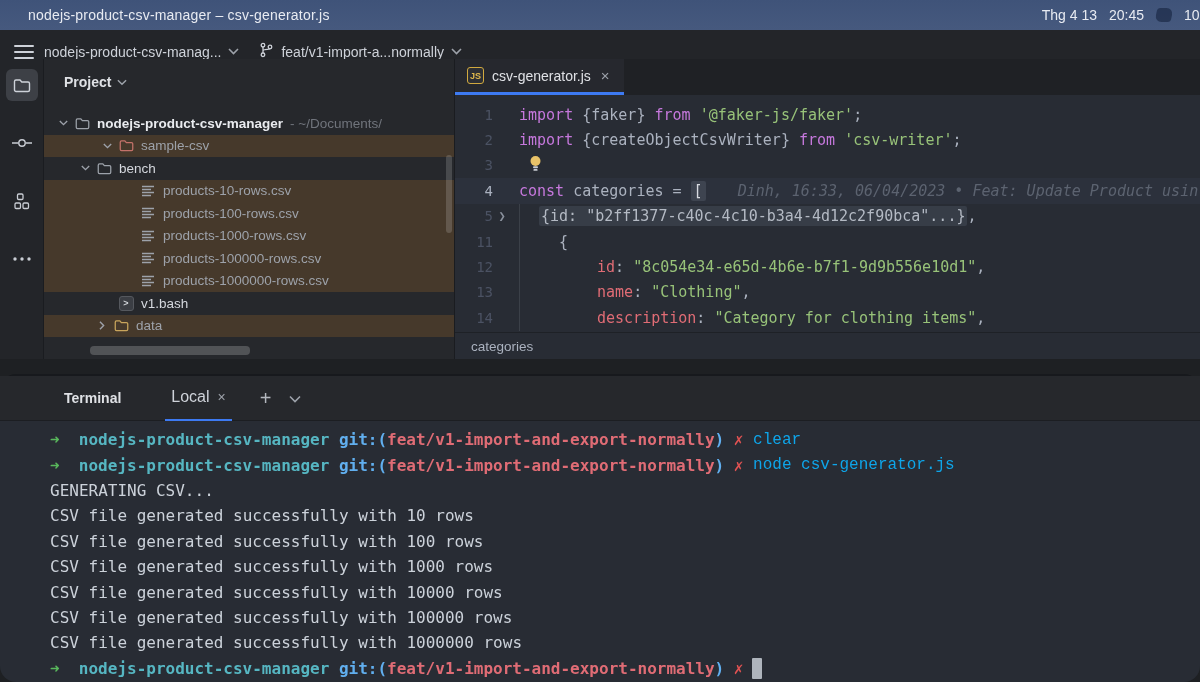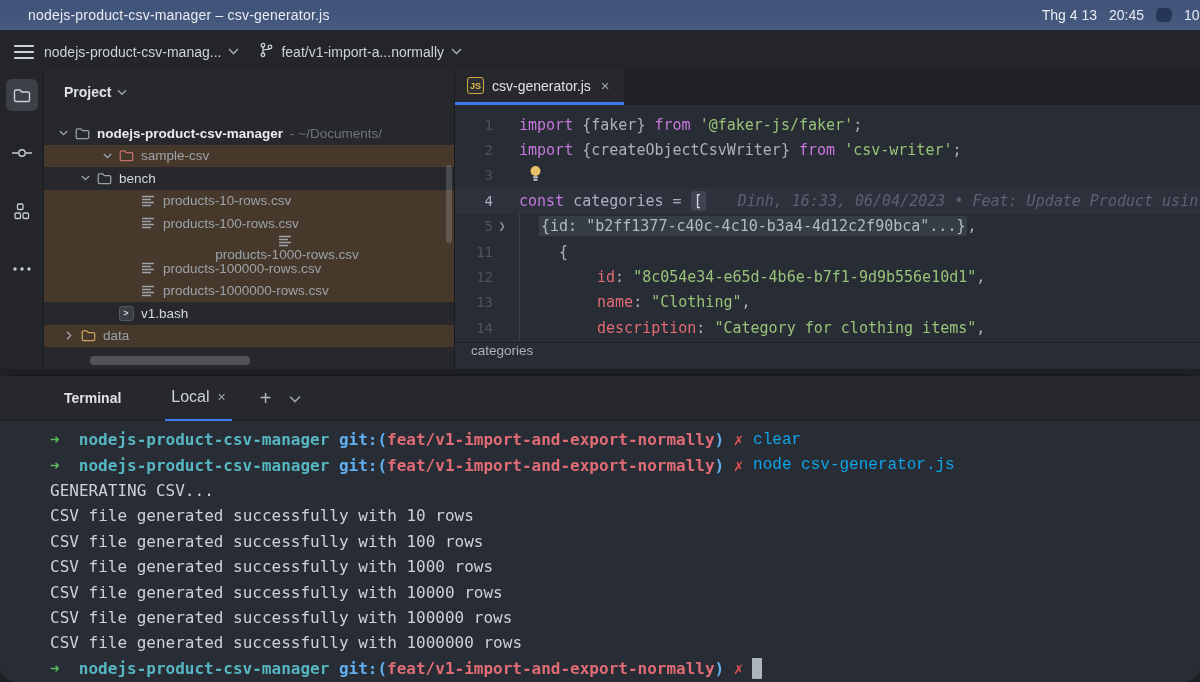--- a/index.html
+++ b/index.html
@@ -22,21 +22,21 @@
     background:#232529; border-bottom:1px solid #1a1c20; display:flex; align-items:center; }
   .hamburger { width:20px; height:14px; margin:0 0 0 14px; display:flex;
     flex-direction:column; justify-content:space-between; cursor:pointer; }
   .hamburger i { display:block; height:2px; background:#ced2d9; border-radius:1px; }
   .tb-widget { display:flex; align-items:center; gap:7px; color:#ced2d9; font-size:14px;
     padding:6px 10px; border-radius:4px; cursor:pointer; }
   .tb-widget:first-of-type { margin-left:28px; }
   .chev svg { display:block; }
 
   
-  .main { position:absolute; left:0; top:69px; width:1200px; height:300px; display:flex; }
+  .main { position:absolute; left:0; top:59px; width:1200px; height:300px; display:flex; }
   .iconbar { width:44px; background:#232529; border-right:1px solid #1a1c20;
     display:flex; flex-direction:column; align-items:center; padding-top:10px; gap:26px; }
   .ib-btn { width:32px; height:32px; border-radius:6px; display:flex; align-items:center;
     justify-content:center; color:#c9cdd4; cursor:pointer; }
   .ib-btn.active { background:#3d4046; }
 
   
   .project { position:relative; width:411px; background:#26282c; overflow:hidden;
     border-right:1px solid #1a1c20; }
   .proj-header { height:46px; display:flex; align-items:center; gap:6px; padding-left:20px;
@@ -78,21 +78,21 @@
   .ctext { padding-left:8px; }
   .tk-kw { color:#c678dd; }
   .tk-str { color:#98c379; }
   .tk-prop { color:#e06c75; }
   .tk-pl { color:#abb2bf; }
   .tk-brk { color:#d7dae0; background:#3e4450; padding:1px 3px; border-radius:2px; }
   .tk-fold { color:#b4bac4; background:#373d47; border-radius:2px; padding:1px 2px; }
   .tk-blame { color:#5c6370; font-style:italic; margin-left:32px; }
   .bulb { display:inline-block; margin-left:10px; }
   .indent-guide { position:absolute; width:1px; background:#3b4048; left:64px; }
-  .breadcrumbs { height:27px; border-top:1px solid #1e2126; display:flex; 
+  .breadcrumbs { height:27px; border-top:1px solid #1e2126; display:flex; align-items:center;
     padding-left:16px; color:#abb2bf; font-size:13.5px; flex:none; background:#282c34; }
 
   
   .terminal { position:absolute; left:0; top:374px; width:1200px; height:308px;
     background:#282c34; border-top:2px solid #17191d;border-radius:16px; }
   .term-header { height:45px; background:#26282c; border-bottom:1px solid #1c1e22;
     display:flex; align-items:center; }
   .term-title { color:#dfe1e5; font-weight:700; font-size:14px; margin-left:64px; }
   .term-tab { height:45px; margin-left:44px; display:flex; align-items:center; gap:8px;
     border-bottom:2.5px solid #3d7af2; padding:0 6px; cursor:pointer; }
@@ -250,21 +250,21 @@
           </div>
           <div class="tree-row sel" style="padding-left: 76px;">
             <span class="chv"></span>
             <span class="ico">
               <svg width="14" height="12" viewBox="0 0 14 12">
                 <path d="M1 1.5h12M1 4.5h9M1 7.5h12M1 10.5h9" stroke="#9da2aa" stroke-width="1.5"></path>
               </svg>
             </span>
             <span class="lbl dim">products-100-rows.csv</span>
           </div>
-          <div class="tree-row sel" style="padding-left: 76px; flex-direction: column;">
+          <div class="tree-row sel" style="padding-left: 76px;">
             <span class="chv"></span>
             <span class="ico">
               <svg width="14" height="12" viewBox="0 0 14 12">
                 <path d="M1 1.5h12M1 4.5h9M1 7.5h12M1 10.5h9" stroke="#9da2aa" stroke-width="1.5"></path>
               </svg>
             </span>
             <span class="lbl dim">products-1000-rows.csv</span>
           </div>
           <div class="tree-row sel" style="padding-left: 76px;">
             <span class="chv"></span>
@@ -284,21 +284,21 @@
             </span>
             <span class="lbl dim">products-1000000-rows.csv</span>
           </div>
           <div class="tree-row" style="padding-left: 54px;">
             <span class="chv"></span>
             <span class="ico">
               <span class="shell-ico">&gt;</span>
             </span>
             <span class="lbl">v1.bash</span>
           </div>
-          <div class="tree-row sel" style="padding-left: 16px;">
+          <div class="tree-row sel" style="padding-left: 49px;">
             <span class="chv">
               <svg width="6" height="9" viewBox="0 0 7 11">
                 <polyline points="1,1 5.5,5.5 1,10" fill="none" stroke="#9da2aa" stroke-width="1.7"></polyline>
               </svg>
             </span>
             <span class="ico">
               <svg width="15" height="13" viewBox="0 0 18 15">
                 <path d="M1.5 3.5a1.5 1.5 0 0 1 1.5-1.5h4l1.8 2h6.2a1.5 1.5 0 0 1 1.5 1.5v6.5a1.5 1.5 0 0 1-1.5 1.5h-12a1.5 1.5 0 0 1-1.5-1.5z" fill="none" stroke="#c9a55c" stroke-width="1.5"></path>
               </svg>
             </span>

